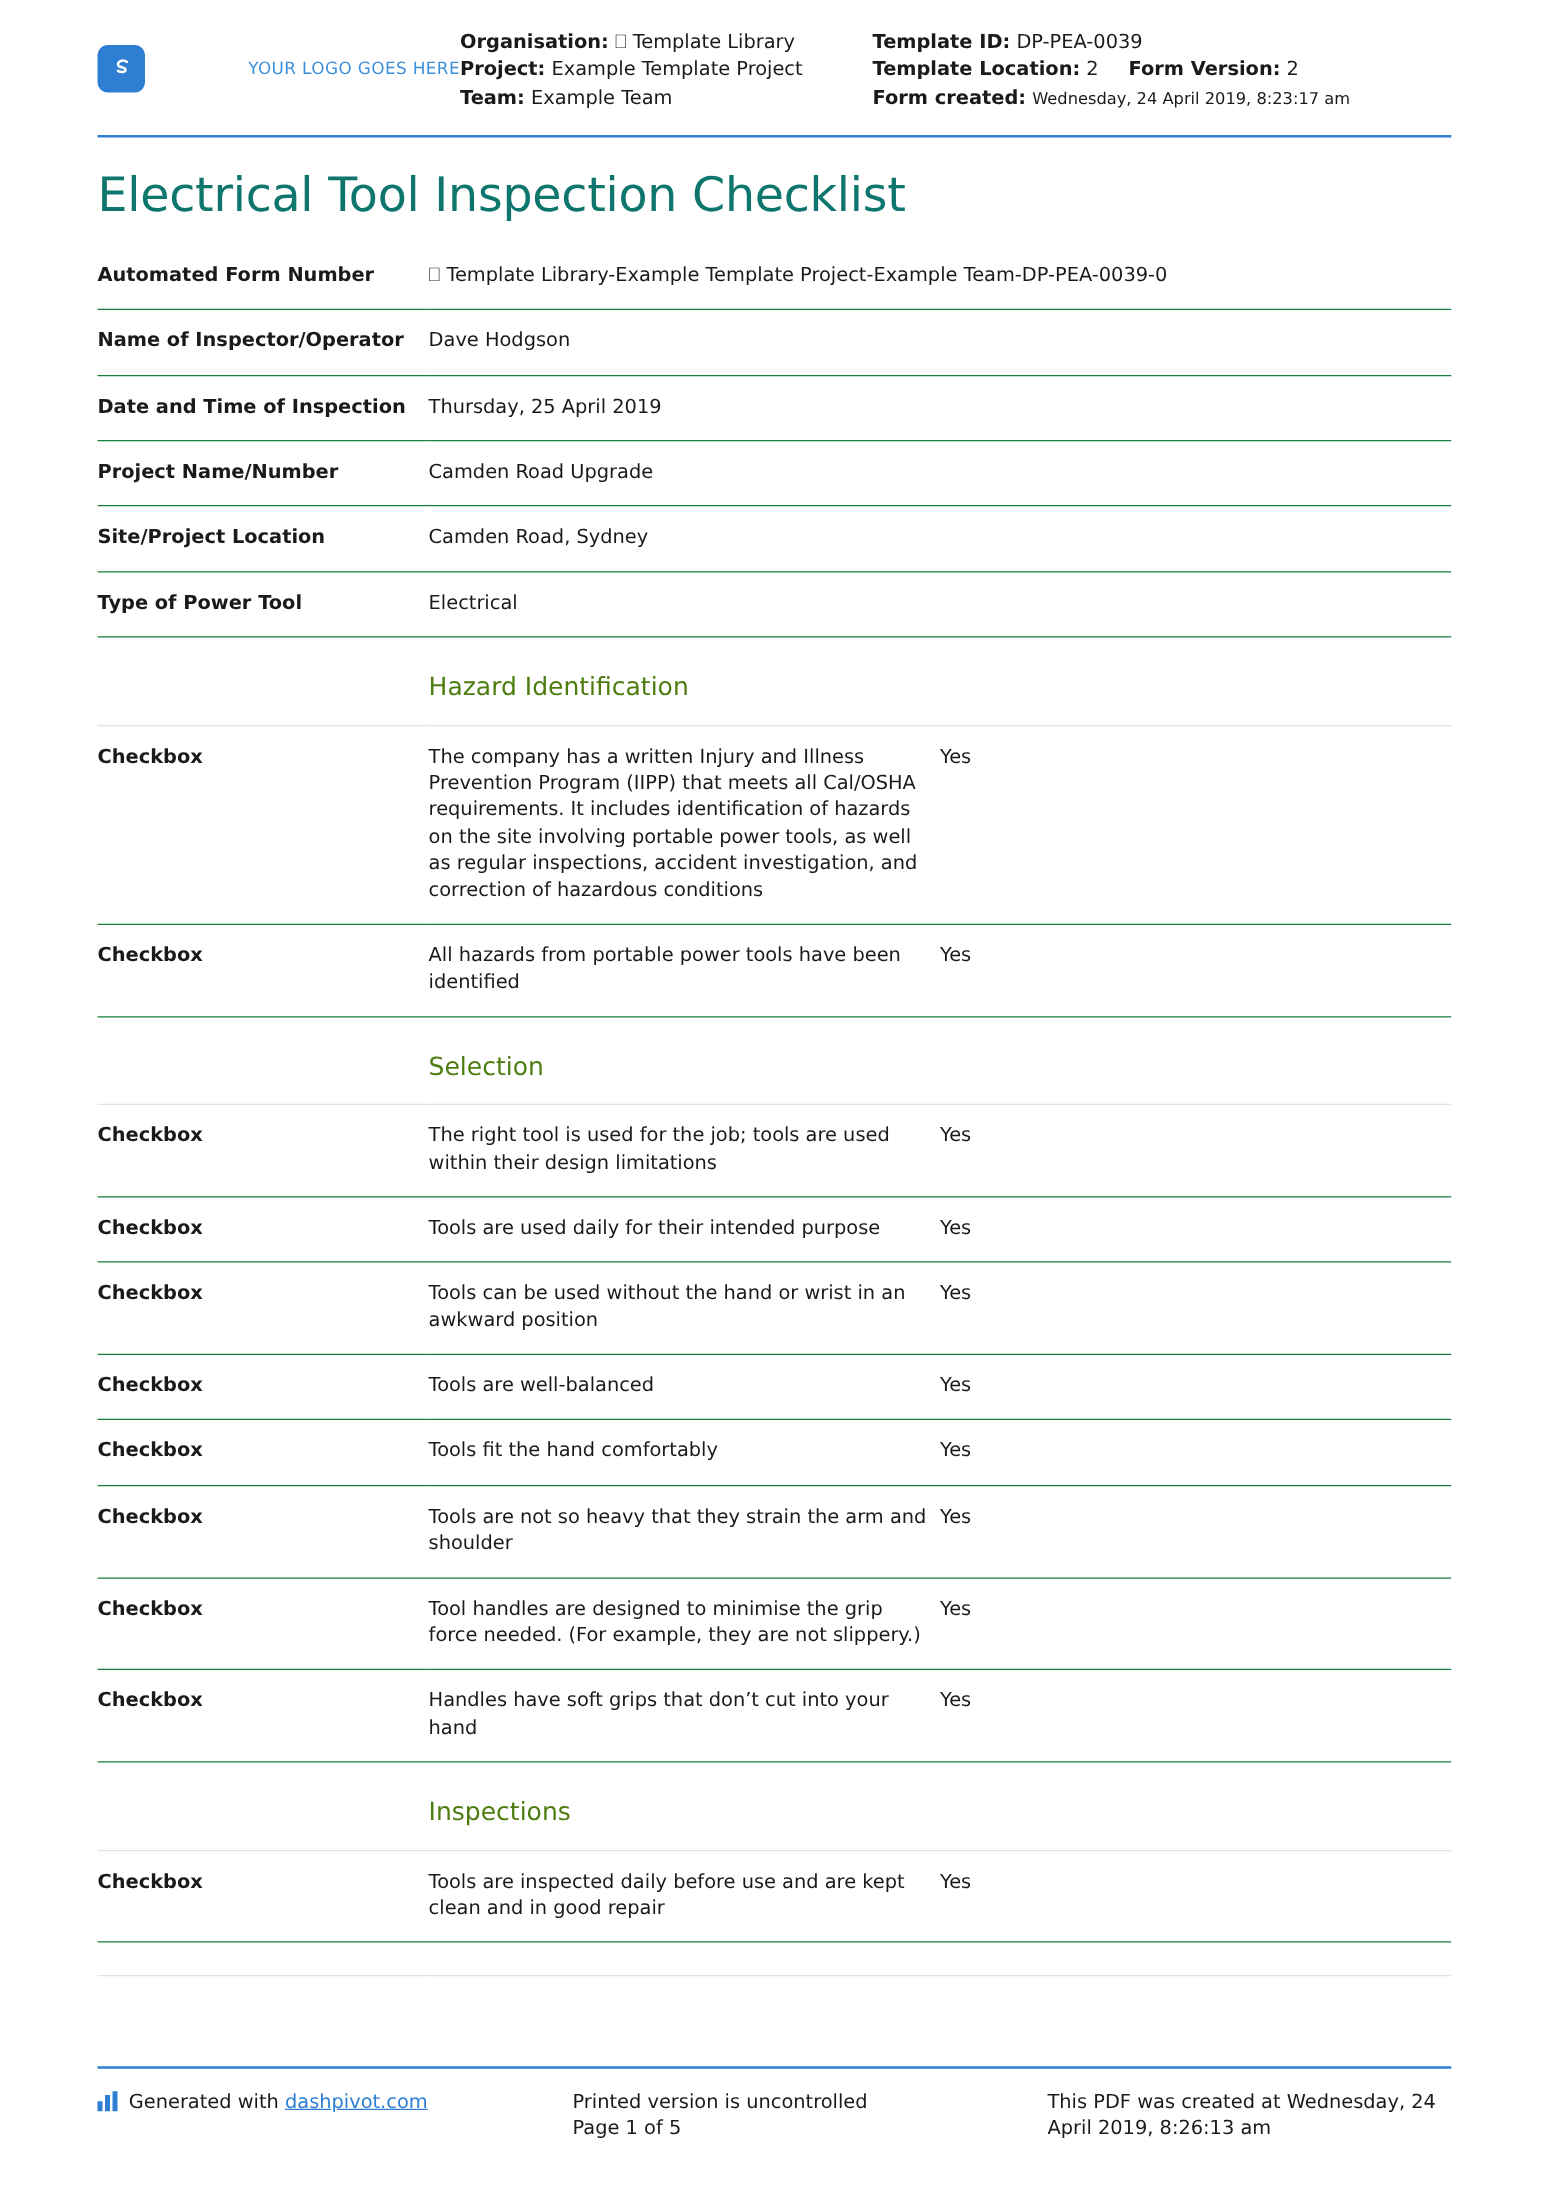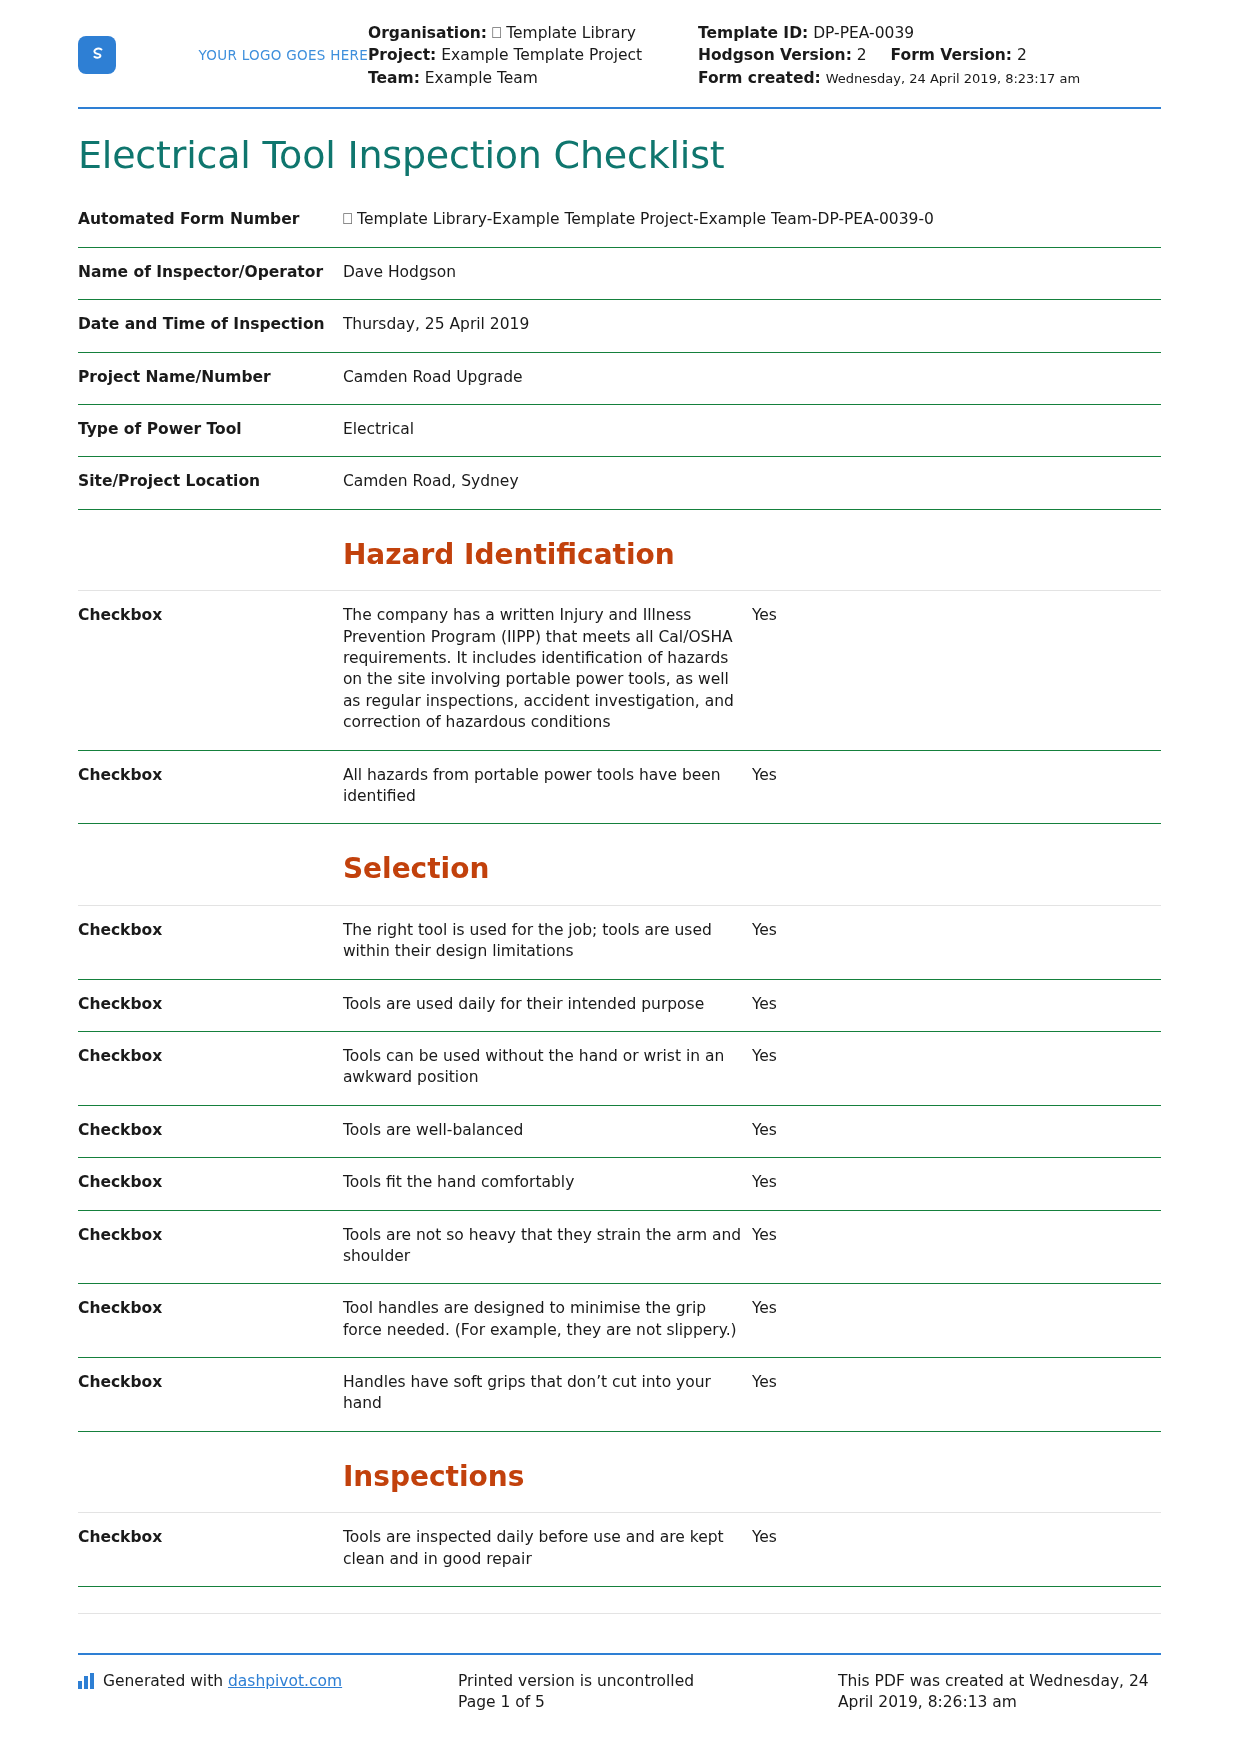--- a/index.html
+++ b/index.html
@@ -104,23 +104,23 @@
   td.c-answer {
     width: auto;
     padding-left: 0;
   }
   tr.section-row td {
     border-bottom: 1px solid #e3e3e3;
     padding-top: 26px;
     padding-bottom: 16px;
   }
   .section-title {
-    font-size: 28px;
-    font-weight: bold;
-    color: #c2410c;
+    font-size: 20px;
+    font-weight: normal;
+    color: #4d7c0f;
   }
   tr.spacer td {
     height: 26px;
     border-bottom: 1px solid #e3e3e3;
     padding: 0;
   }
 
   
   .footer {
     position: absolute;
@@ -187,21 +187,21 @@
         <span class="val">Example Team</span>
       </div>
     </div>
 
     <div class="meta-col right">
       <div class="row">
         <span class="lbl">Template ID:</span>
         <span class="val">DP-PEA-0039</span>
       </div>
       <div class="row">
-        <span class="lbl">Hodgson Version:</span>
+        <span class="lbl">Template Location:</span>
         <span class="val">2</span>
         <span class="inline-gap"></span>
         <span class="lbl">Form Version:</span>
         <span class="val">2</span>
       </div>
       <div class="row">
         <span class="lbl">Form created:</span>
         <span class="val small-val">Wednesday, 24 April 2019, 8:23:17 am</span>
       </div>
     </div>
@@ -224,26 +224,26 @@
       </tr>
       <tr>
         <td class="c-label">Date and Time of Inspection</td>
         <td class="c-value" colspan="2">Thursday, 25 April 2019</td>
       </tr>
       <tr>
         <td class="c-label">Project Name/Number</td>
         <td class="c-value" colspan="2">Camden Road Upgrade</td>
       </tr>
       <tr>
+        <td class="c-label">Site/Project Location</td>
+        <td class="c-value" colspan="2">Camden Road, Sydney</td>
+      </tr>
+      <tr>
         <td class="c-label">Type of Power Tool</td>
         <td class="c-value" colspan="2">Electrical</td>
-      </tr>
-      <tr>
-        <td class="c-label">Site/Project Location</td>
-        <td class="c-value" colspan="2">Camden Road, Sydney</td>
       </tr>
 
       <tr class="section-row">
         <td class="c-label"></td>
         <td class="c-value" colspan="2">
           <span class="section-title">Hazard Identification</span>
         </td>
       </tr>
       <tr>
         <td class="c-label">Checkbox</td>

